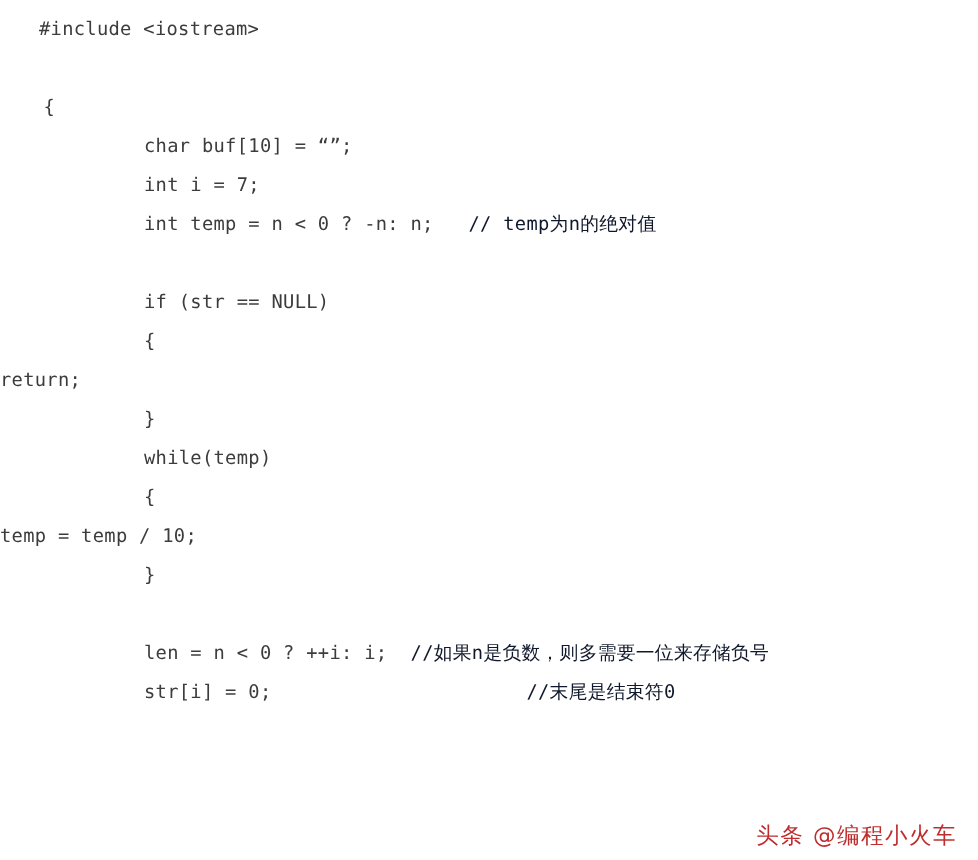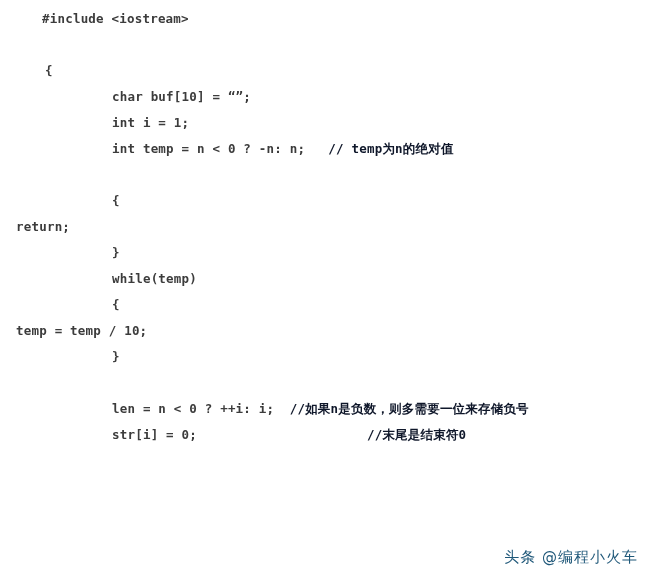--- a/index.html
+++ b/index.html
@@ -10,27 +10,26 @@
   body {
     width: 652px;
     height: 573px;
     position: relative;
     overflow: hidden;
     font-family: "DejaVu Sans Mono", "Liberation Mono", monospace;
   }
 
   #code-listing {
     position: absolute;
-    left: 16px;
+    left: 0;
     top: 0;
     width: 516px;
     height: 573px;
     box-sizing: border-box;
     padding: 6px 0 0 0;
-    font-weight: bold;
   }
 
   .code-line {
     height: 26px;
     line-height: 26px;
     font-size: 12.5px;
     color: #ララ;
     color: #3c3c3c;
     white-space: pre;
     letter-spacing: 0.2px;
@@ -55,37 +54,38 @@
   .i1 { padding-left: 29px; }
   .i2 { padding-left: 96px; }
   .i4 { }
 
   #watermark {
     position: absolute;
     right: 14px;
     bottom: 6px;
     font-family: "DejaVu Sans", "Liberation Sans", sans-serif;
     font-size: 15px;
-    color: #0c4a6e;
+    color: #b91c1c;
     letter-spacing: 1px;
     white-space: nowrap;
     opacity: 0.92;
   }
 </style>
 </head>
 <body>
 
 <div id="code-listing">
     <div class="code-line i0"><span class="src">#include &lt;iostream&gt;</span></div>
     <div class="code-line i0 blank">&nbsp;</div>
     <div class="code-line i1"><span class="src">{</span></div>
     <div class="code-line i2"><span class="src">char buf[10] = “”;</span></div>
-    <div class="code-line i2"><span class="src">int i = 1;</span></div>
+    <div class="code-line i2"><span class="src">int i = 7;</span></div>
     <div class="code-line i2"><span class="src">int temp = n &lt; 0 ? -n: n;</span><span class="cmt">   // temp为n的绝对值</span></div>
     <div class="code-line i2 blank">&nbsp;</div>
+    <div class="code-line i2"><span class="src">if (str == NULL)</span></div>
     <div class="code-line i2"><span class="src">{</span></div>
     <div class="code-line i4"><span class="src">return;</span></div>
     <div class="code-line i2"><span class="src">}</span></div>
     <div class="code-line i2"><span class="src">while(temp)</span></div>
     <div class="code-line i2"><span class="src">{</span></div>
     <div class="code-line i4"><span class="src">temp = temp / 10;</span></div>
     <div class="code-line i2"><span class="src">}</span></div>
     <div class="code-line i2 blank">&nbsp;</div>
     <div class="code-line i2"><span class="src">len = n &lt; 0 ? ++i: i;</span><span class="cmt">  //如果n是负数，则多需要一位来存储负号</span></div>
     <div class="code-line i2"><span class="src">str[i] = 0;</span><span class="cmt">                      //末尾是结束符0</span></div>

